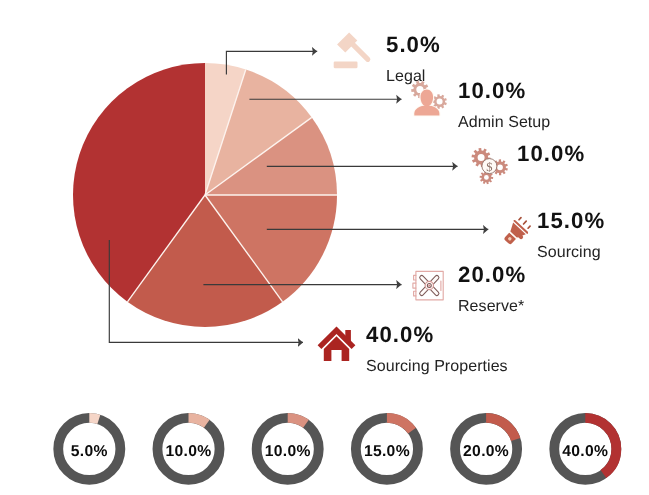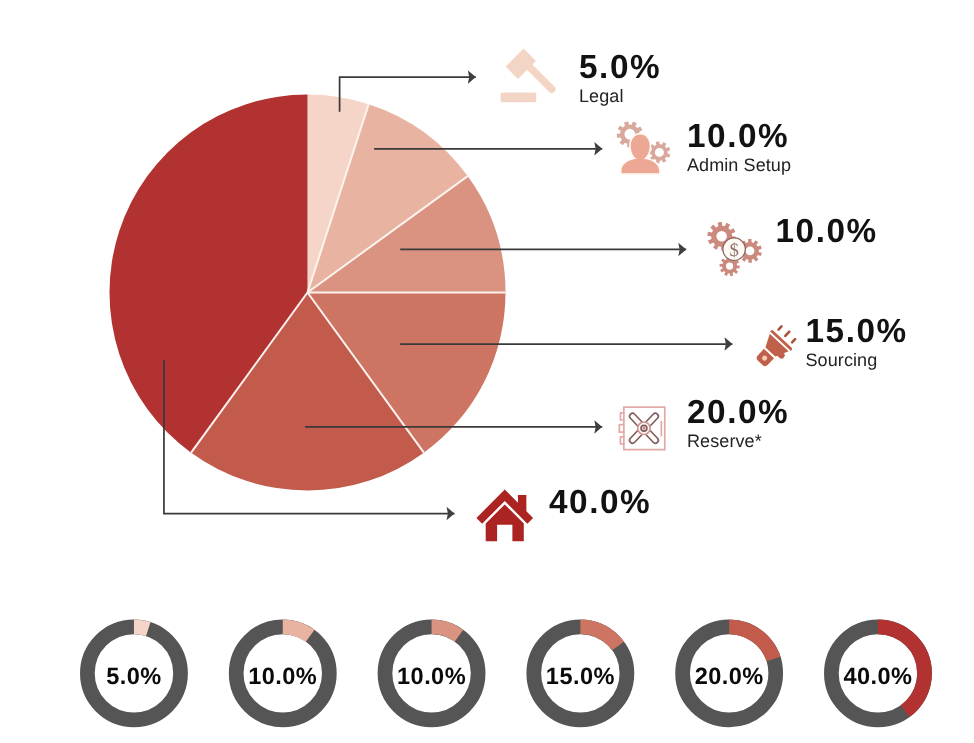--- a/index.html
+++ b/index.html
@@ -6,21 +6,21 @@
   html,body{margin:0;padding:0;}
   body{width:649px;height:495px;background:#ffffff;overflow:hidden;
        font-family:"Liberation Sans", sans-serif;-webkit-font-smoothing:antialiased;text-rendering:geometricPrecision;}
   #stage{position:relative;width:649px;height:495px;border-radius:31px;}
   svg{display:block;}
   .callout{position:absolute;}
   .ico{position:absolute;display:block;}
   .txt{position:absolute;display:block;}
   .pct{display:block;font-weight:bold;color:#121212;font-size:22.2px;line-height:20px;
        letter-spacing:1.05px;white-space:nowrap;}
-  .cap{display:block;color:#232323;font-size:12px;line-height:13px;margin-top:3px;
+  .cap{display:block;color:#232323;font-size:16px;line-height:13px;margin-top:15px;
        letter-spacing:0.06px;white-space:nowrap;}
 </style>
 </head>
 <body>
 
 <div id="stage">
 
   <svg id="pie-svg" width="649" height="495" viewBox="0 0 649 495" style="position:absolute;left:0;top:0;">
     <g>
       <path d="M205,195 L205.00,63.00 A132,132 0 0 1 245.79,69.46 Z" fill="#f5d5c7"></path>
@@ -196,20 +196,21 @@
           <path d="M29.3,9.0 h5.6 v11.4 h-5.6 Z"></path>
 
           <path d="M20.5,15.3 L33.2,28.0 v11.9 h-7.6 v-11.0 h-10.2 v11.0 h-7.6 v-11.9 Z"></path>
 
           <path d="M20.5,5.4 L1.6,24.3 L5.4,28.1 L20.5,13.0 L35.6,28.1 L39.4,24.3 Z"></path>
         </g>
       </svg>
     </span>
     <span class="txt" style="left:366px;top:324.5px;">
       <span class="pct">40.0%</span>
+      <span class="cap">Sourcing Properties</span>
     </span>
   </div>
 
   <svg id="gauge-svg" width="649" height="495" viewBox="0 0 649 495" style="position:absolute;left:0;top:0;pointer-events:none;">
     <g>
         <g>
           <circle cx="89.3" cy="448.9" r="31.050000000000004" fill="none" stroke="#555555" stroke-width="9.8"></circle>
           <circle cx="89.3" cy="448.9" r="31.050000000000004" fill="none" stroke="#f5d5c7" stroke-width="9.8" stroke-dasharray="9.75 195.09" transform="rotate(-90 89.3 448.9)"></circle>
           <text x="89.3" y="455.7" text-anchor="middle" font-family="&quot;Liberation Sans&quot;, sans-serif" font-size="15.7" font-weight="bold" letter-spacing="0.3" fill="#0b0b0b">5.0%</text>
         </g>

